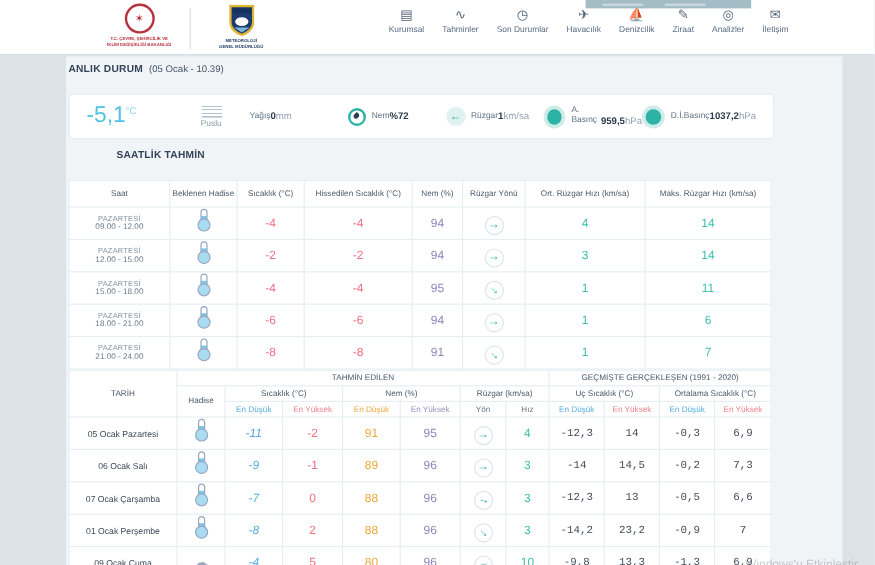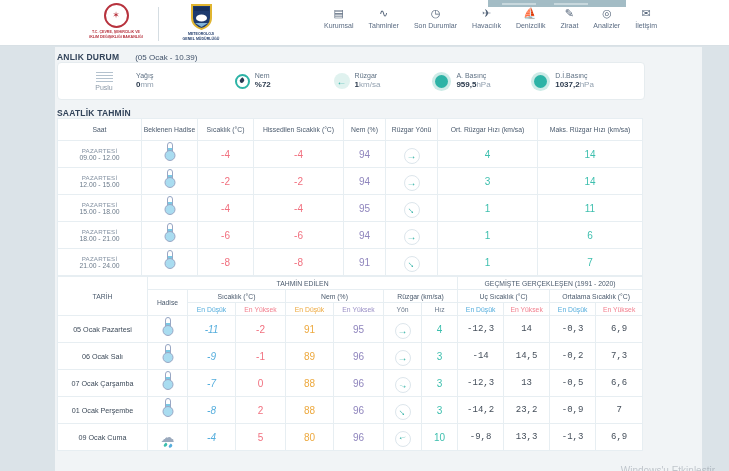--- a/index.html
+++ b/index.html
@@ -21,30 +21,30 @@
   .partial-bar span { display:block; width:34px; height:2px; background:#c8d8dd; }
 
   .nav { position:absolute; right:72px; top:8px; display:flex; gap:15px; }
   .nav-item { display:flex; flex-direction:column; align-items:center; gap:3px; cursor:pointer; }
   .nav-icon { font-size:11px; line-height:11px; color:#55657a; }
   .nav-label { font-size:7px; color:#5a6b82; white-space:nowrap; }
 
   
   .content { position:absolute; left:55px; top:47px; width:647px; height:424px; background:#f1f4f6; padding:0 0 0 2px; }
 
-  .section-title { display:flex; align-items:baseline; gap:16px; padding:5px 0 0 0; }
+  .section-title { display:flex; align-items:baseline; gap:5px; padding:5px 0 16px 0; }
   .section-title .bold { font-size:8.5px; font-weight:bold; color:#33445a; letter-spacing:.2px; }
   .section-title .light { font-size:8px; color:#42536a; }
 
   
   .current-card { width:588px; height:38px; background:#ffffff; border:1px solid #e6ecef; border-radius:4px; display:flex; align-items:center; padding:0 14px; gap:0; }
   .cc-item { display:flex; align-items:center; gap:5px; flex:1; }
   .cc-temp { flex:0 0 72px; font-size:19px; color:#4fc4e4; }
   .cc-temp sup { font-size:8px; color:#86d6ee; }
-  .cc-stack { display:flex; flex-direction:column; line-height:1.25; }
+  .cc-stack { display:flex; flex-direction:row; line-height:1.25;align-items:flex-end; }
   .cc-label { font-size:7px; color:#5f7184; }
   .cc-value { font-size:8px; font-weight:bold; color:#2b3a4d; }
   .cc-value .unit { font-weight:normal; color:#93a1b0; }
   .cc-cond { flex:0 0 64px; display:flex; flex-direction:column; align-items:center; gap:2px; }
   .fog-icon { width:17px; height:10px; background:repeating-linear-gradient(to bottom,#b4c2ce 0 1px, transparent 1px 3px); }
   .cond-label { font-size:7px; color:#8b99a8; }
   .gauge-icon { width:15px; height:15px; border:2px solid #2db3a6; border-radius:50%; position:relative; }
   .gauge-icon::after { content:""; position:absolute; left:3.5px; top:2.5px; width:4px; height:5px; background:#2b3a52; border-radius:0 50% 50% 50%; transform:rotate(45deg); }
   .windcirc-lg { width:16px; height:16px; border-radius:50%; background:#e0f2ef; color:#2db3a6; font-size:10px; display:flex; align-items:center; justify-content:center; }
   .press-dot { width:13px; height:13px; border-radius:50%; background:#2db3a6; box-shadow:0 0 0 3px #cdebe7; margin:0 3px; }
@@ -153,20 +153,23 @@
 </header>
 
 <main class="content">
 
   <div class="section-title">
     <span class="bold">ANLIK DURUM</span>
     <span class="light">(05 Ocak - 10.39)</span>
   </div>
 
   <div class="current-card">
+    <div class="cc-temp">
+      <span>-5,1</span><sup>°C</sup>
+    </div>
     <div class="cc-cond">
       <span class="fog-icon"></span>
       <span class="cond-label">Puslu</span>
     </div>
     <div class="cc-item">
       <div class="cc-stack">
         <span class="cc-label">Yağış</span>
         <span class="cc-value"><b>0</b><span class="unit">mm</span></span>
       </div>
     </div>
@@ -193,21 +196,21 @@
     </div>
     <div class="cc-item">
       <span class="press-dot"></span>
       <div class="cc-stack">
         <span class="cc-label">D.İ.Basınç</span>
         <span class="cc-value"><b>1037,2</b><span class="unit">hPa</span></span>
       </div>
     </div>
   </div>
 
-  <div class="section-title" style="padding-top:8px;">
+  <div class="section-title" style="padding-top:8px;margin-left:40px;">
     <span class="bold">SAATLİK TAHMİN</span>
   </div>
 
   <table class="hourly-table">
     <colgroup>
         <col style="width:84px">
         <col style="width:56px">
         <col style="width:56px">
         <col style="width:90px">
         <col style="width:42px">

